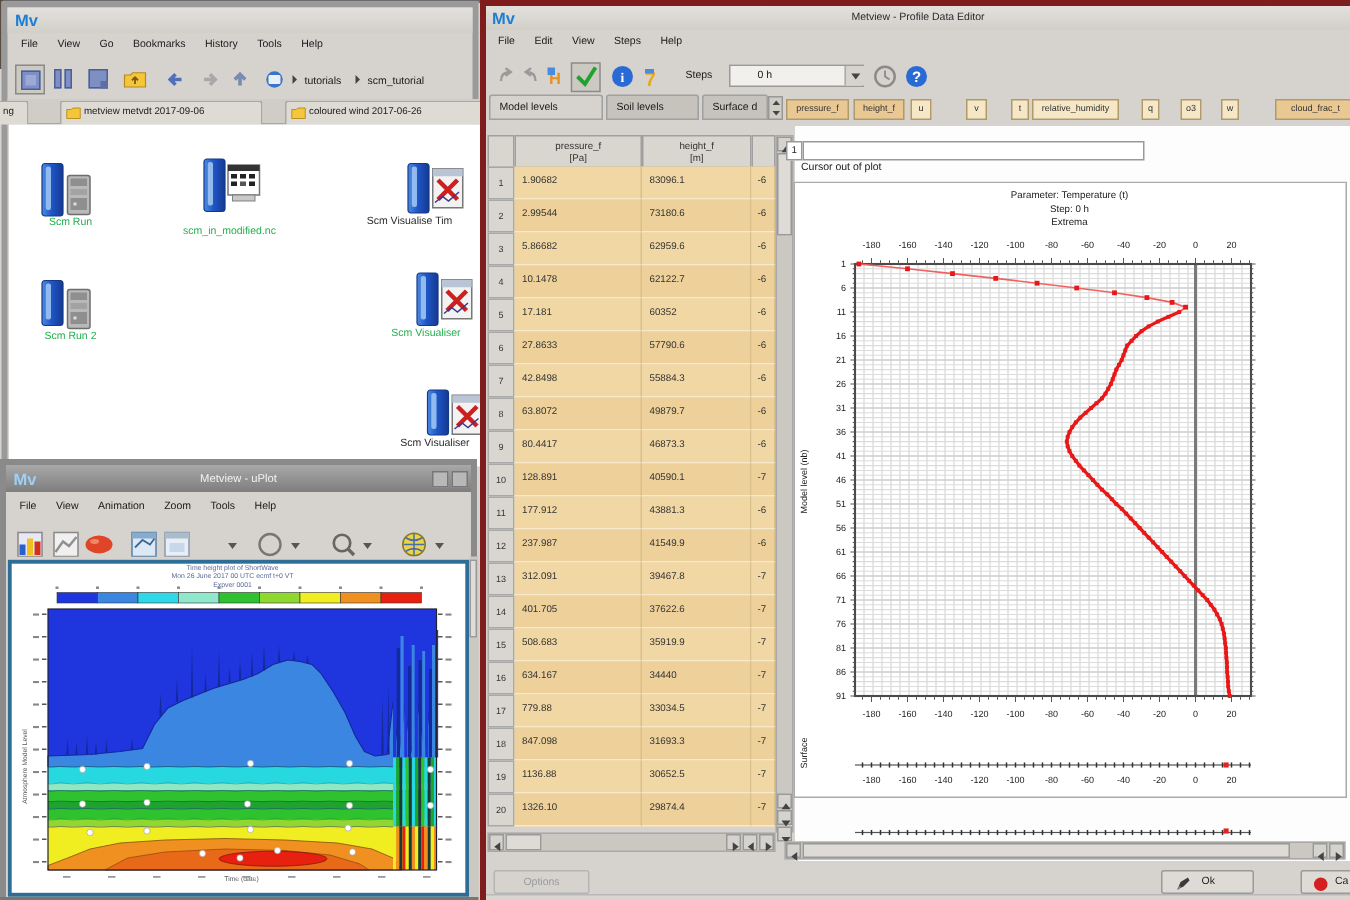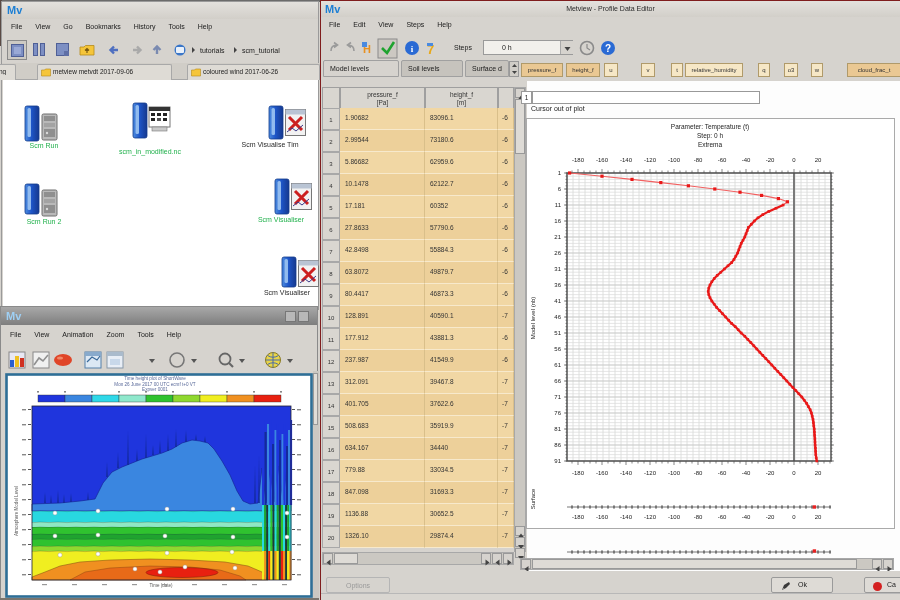--- a/index.html
+++ b/index.html
@@ -1,17 +1,17 @@
 <!DOCTYPE html>
 <html><head><meta charset="utf-8"><title>mv</title><style>
 *{margin:0;padding:0;box-sizing:border-box}
 html,body{width:900px;height:600px;overflow:hidden;background:#d6d3ce;
  font-family:"Liberation Sans",sans-serif;-webkit-font-smoothing:antialiased;filter:blur(0.38px)}
 .abs{position:absolute}
-.win{position:absolute;background:#d6d3ce;border:1px solid #7f1d1d}
+.win{position:absolute;background:#d6d3ce;border:4px solid #7f1d1d}
 .tt{font-size:7px;color:#1a1a1a}
 .menu span{display:inline-block;margin-right:13px}
 </style></head><body>
 <div class="abs" style="left:0;top:0;width:900px;height:600px;background:#d6d3ce"></div>
 <div class="abs" style="left:0;top:0;width:320px;height:2px;background:#6b6b6b"></div>
 <div class="abs" style="left:0;top:0;width:2px;height:46px;background:#5a4a44"></div>
 <div class="win" style="left:1px;top:1px;width:318px;height:309px;border-color:#9a9a9a">
     <div class="abs" style="left:0;top:0;width:100%;height:17px;background:linear-gradient(#e3e1dd,#d2cfc9)">
       <svg class="abs" style="left:5px;top:2px" width="16" height="13">
         <text x="0" y="10" font-size="11" font-weight="bold" fill="#1d7fd4" font-family="Liberation Sans">Mv</text>
@@ -151,20 +151,21 @@
       <path d="M5 9 L18 22 M18 9 L5 22" stroke="#cc1f1f" stroke-width="3"></path>
       <path d="M3 24 L8 20 L12 23 L19 17" stroke="#3a3a8a" stroke-width="1" fill="none"></path>
     </svg>
     <div style="color:#21b14c;font-size:7px;position:absolute;text-align:center;white-space:nowrap;left:230px;top:287px;width:110px;color:#2a2a2a">Scm Visualiser</div>
   </div>
 <div class="win" style="left:0;top:306px;width:318px;height:294px;border-color:#8a8a8a;border-bottom:none">
     <div class="abs" style="left:0;top:0;width:100%;height:18px;background:linear-gradient(#a8a8a8,#7e7e7e)">
       <svg class="abs" style="left:5px;top:3px" width="16" height="13">
         <text x="0" y="10" font-size="11" font-weight="bold" fill="#9fd0f5" font-family="Liberation Sans">Mv</text>
       </svg>
+      <div class="abs" style="left:0;top:4px;width:100%;text-align:center;font-size:7.5px;color:#f2f2f2">Metview - uPlot</div>
       <div class="abs" style="left:284px;top:4px;width:11px;height:11px;background:#b8b8b8;border:1px solid #777"></div>
       <div class="abs" style="left:297px;top:4px;width:11px;height:11px;background:#b8b8b8;border:1px solid #777"></div>
     </div>
     <div class="abs menu tt" style="left:9px;top:24px;width:300px"><span>File</span><span>View</span><span>Animation</span><span>Zoom</span><span>Tools</span><span>Help</span></div>
     <svg class="abs" style="left:0;top:40px" width="319" height="30">
       <rect x="8" y="5" width="16" height="16" fill="#e8e8f4" stroke="#888"></rect>
       <rect x="9" y="13" width="4" height="7" fill="#2a5fd0"></rect>
       <rect x="14" y="9" width="4" height="11" fill="#f0c020"></rect>
       <rect x="19" y="11" width="4" height="9" fill="#d03020"></rect>
       <rect x="32" y="5" width="16" height="16" fill="#f0f0f0" stroke="#888"></rect>

